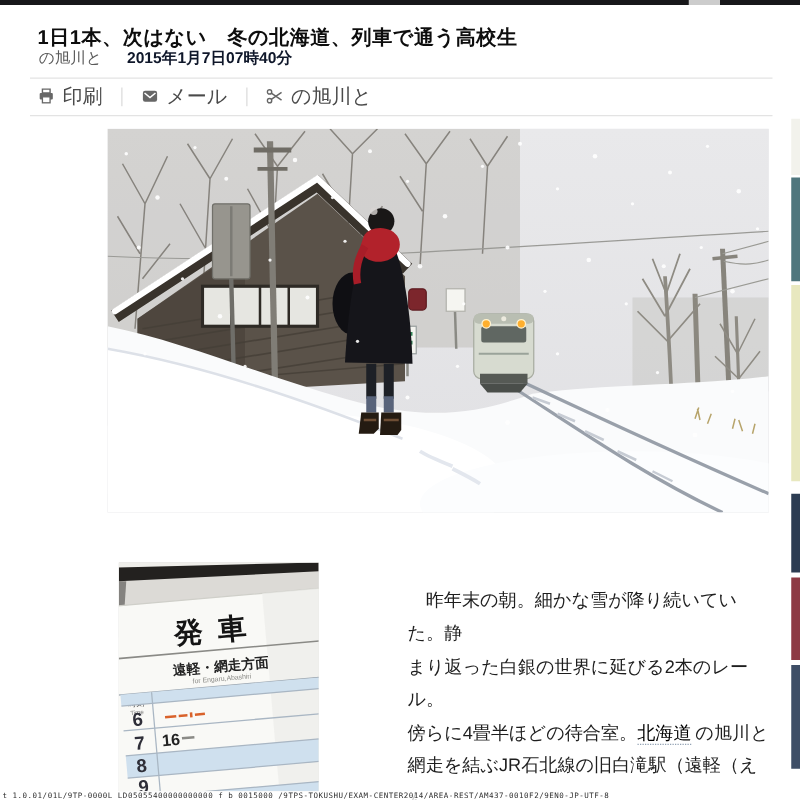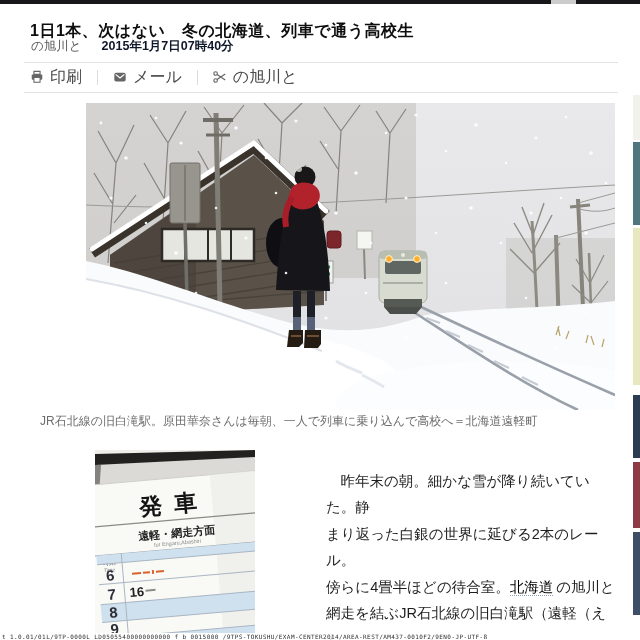--- a/index.html
+++ b/index.html
@@ -273,21 +273,20 @@
         <circle cx="360" cy="180" r="1.3"></circle>
           <circle cx="400" cy="225" r="1.6"></circle>
           <circle cx="440" cy="195" r="1.3"></circle>
         <circle cx="470" cy="245" r="1.8"></circle>
           <circle cx="500" cy="210" r="1.3"></circle>
           <circle cx="60" cy="260" r="1.6"></circle>
       </g>
     </svg>
   </figure>
 
-  <figcaption class="caption">JR石北線の旧白滝駅。原田華奈さんは毎朝、一人で列車に乗り込んで高校へ＝北海道遠軽町</figcaption>
 
   <figure class="timetable" style="margin:0">
     <svg viewBox="0 0 160 183" width="160" height="183">
       <rect x="0" y="0" width="160" height="183" fill="#dcdad6"></rect>
       <rect x="0" y="0" width="160" height="4" fill="#efeeea"></rect>
       <polygon points="0,4 160,0 160,7 0,15" fill="#23211f"></polygon>
       <polygon points="0,15 6,15 3,60 0,60" fill="#4a4744" opacity=".6"></polygon>
 
       <g transform="rotate(-5 80 110)">
         <rect x="-14" y="28" width="190" height="220" fill="#f9f9f6" stroke="#cfcfc9"></rect>

